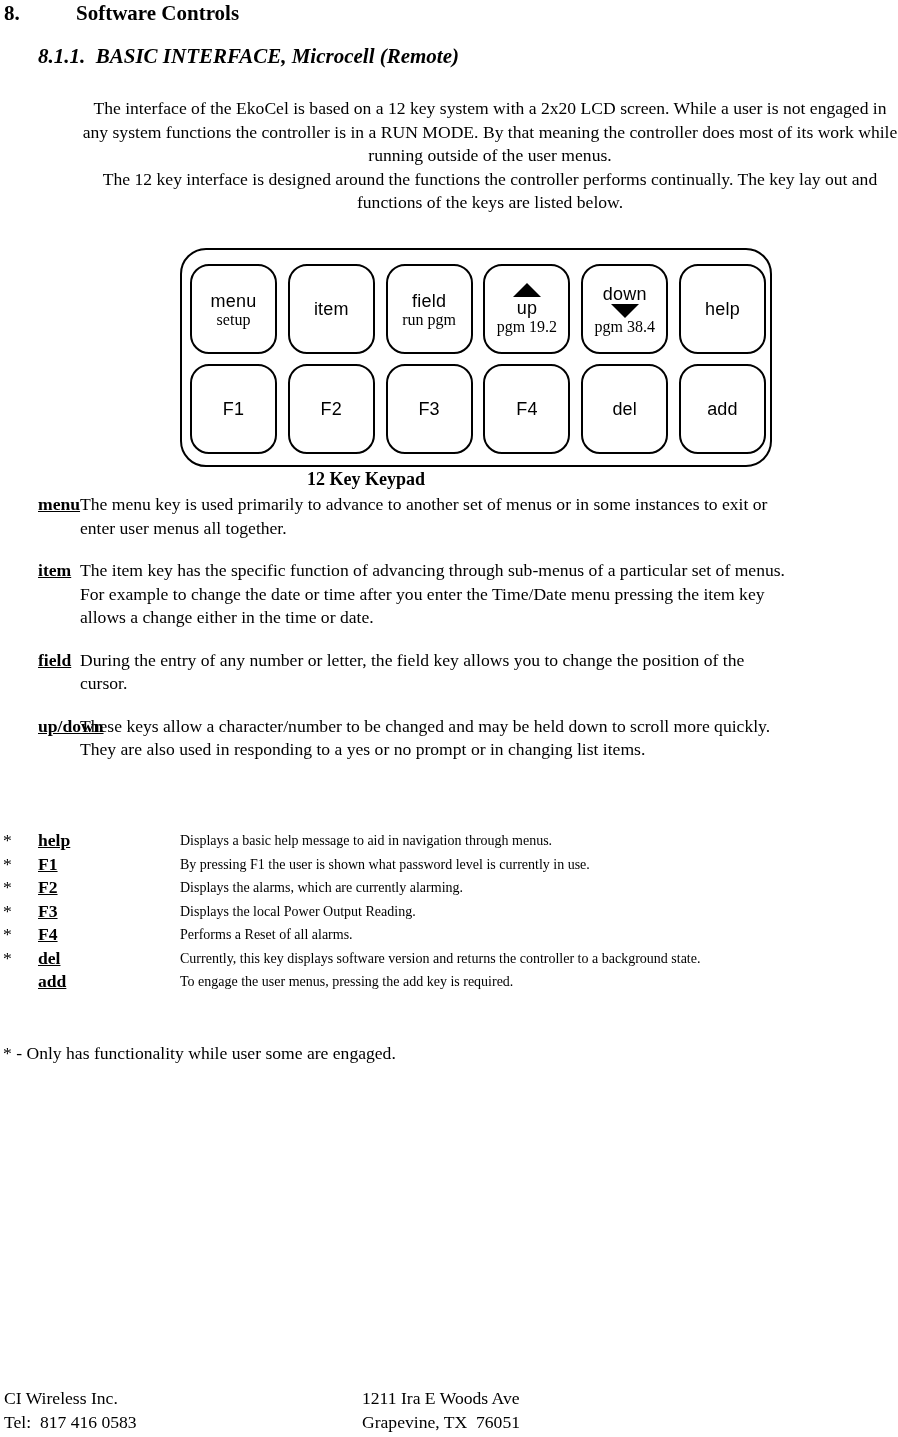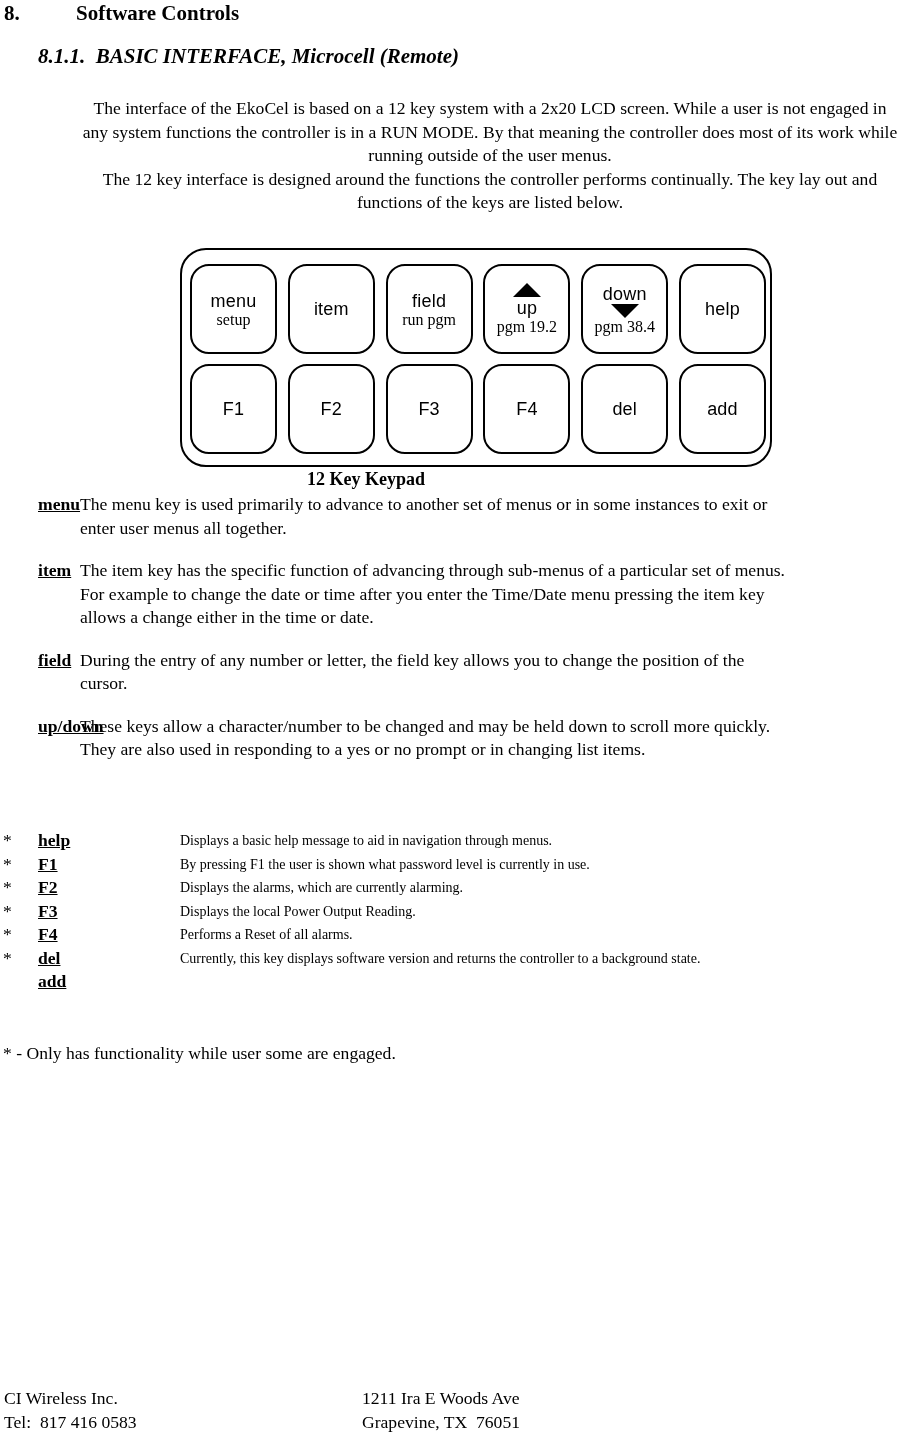--- a/index.html
+++ b/index.html
@@ -335,20 +335,21 @@
         <div class="star-desc">Performs a Reset of all alarms.</div>
       </div>
       <div class="star-row">
         <div class="star-mark">*</div>
         <div class="star-term">del</div>
         <div class="star-desc">Currently, this key displays software version and returns the controller to a background state.</div>
       </div>
       <div class="star-row">
         <div class="star-mark"></div>
         <div class="star-term">add</div>
+        <div class="star-desc">To engage the user menus, pressing the add key is required.</div>
       </div>
     </div>
 
   <div class="footnote">* - Only has functionality while user some are engaged.</div>
 
   <div class="footer">
     <div class="col-left"><span>CI Wireless Inc.</span><br><span>Tel:  817 416 0583</span></div>
     <div class="col-mid"><span>1211 Ira E Woods Ave</span><br><span>Grapevine, TX  76051</span></div>
     <div class="col-right">37</div>
   </div>

